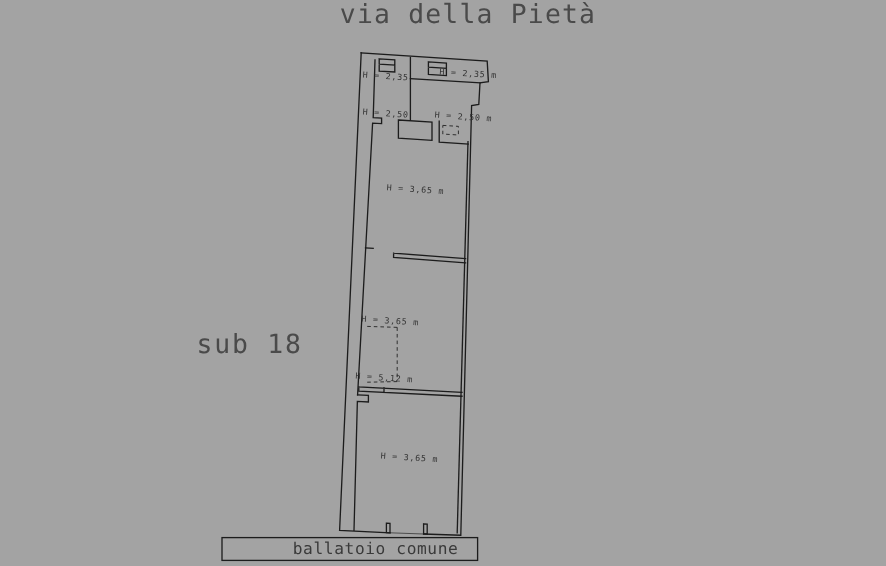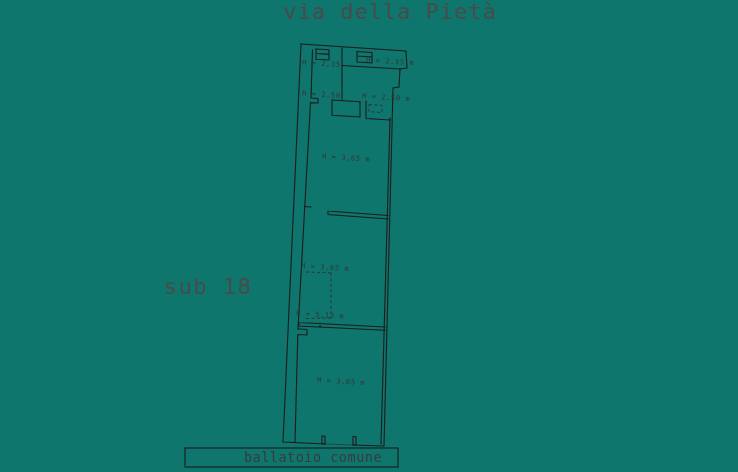--- a/index.html
+++ b/index.html
@@ -4,21 +4,21 @@
 <style>
   html, body {
     margin: 0;
     padding: 0;
     background: #ffffff;
   }
   .page {
     position: relative;
     width: 738px;
     height: 472px;
-    background: #0f766e;
+    background: #a3a3a3;
     overflow: hidden;
     font-family: "DejaVu Sans Mono", monospace;
   }
   svg text {
     font-family: "DejaVu Sans Mono", monospace;
     fill: #3d3d3d;
   }
   .cad-title { font-size: 22px; letter-spacing: 1px; fill: #4a4a4a; }
   .cad-sub   { font-size: 22px; letter-spacing: 1.5px; fill: #4a4a4a; }
   .cad-foot  { font-size: 13.5px; letter-spacing: 0.5px; fill: #3a3a3a; }

